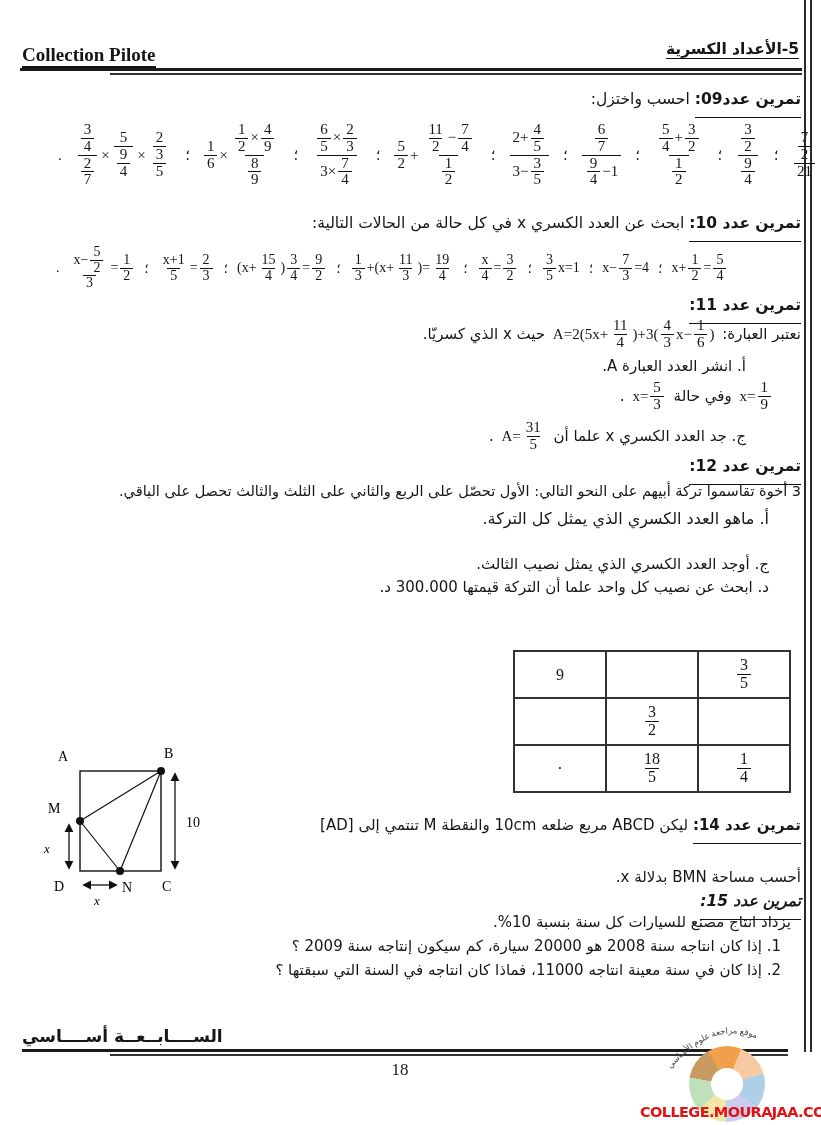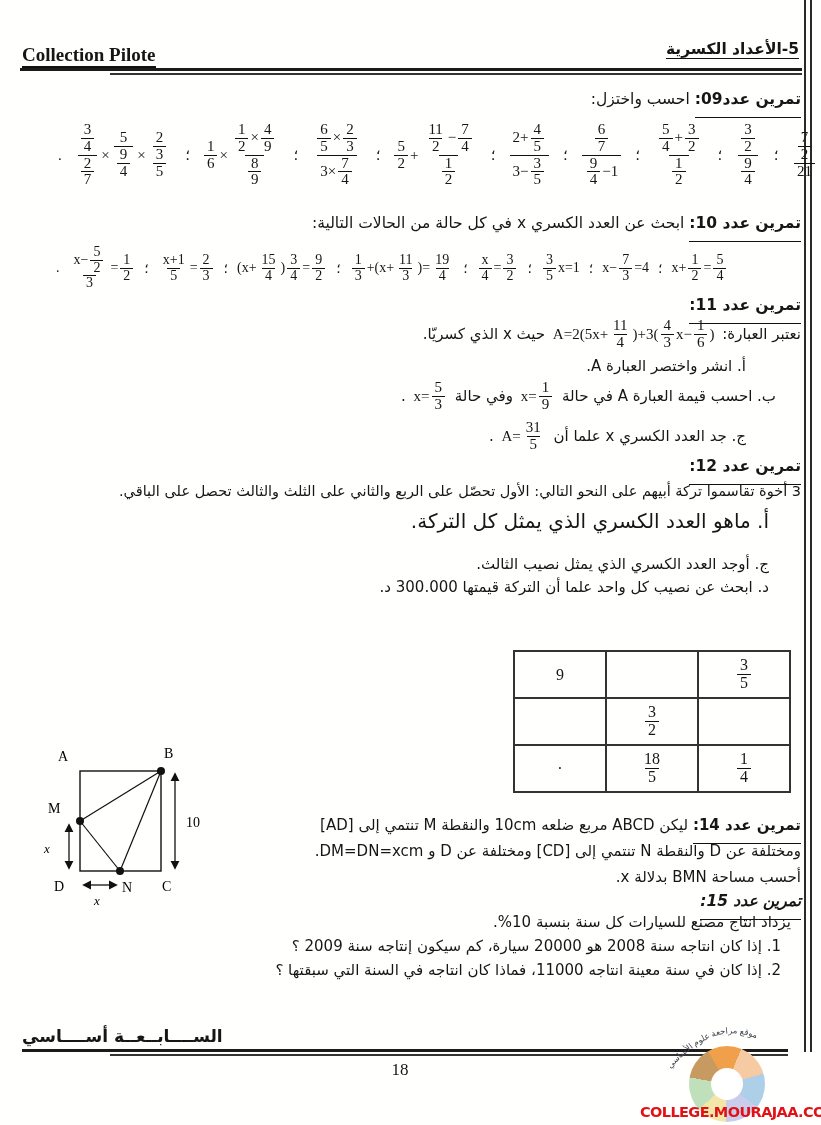--- a/index.html
+++ b/index.html
@@ -354,22 +354,22 @@
             <span class="de">3</span>
           </span>
           <span>x−</span>
           <span class="fr">
             <span class="nu">1</span>
             <span class="de">6</span>
           </span>
           <span>)</span>
         </span>
       </span><span> حيث x الذي كسريّا.</span></div>
-  <div class="abs rtl" style="right:75px;top:357px;font-size:15px;">أ.   انشر واختصر العبارة A.</div>
-  <div class="abs rtl" style="right:45px;top:380px;font-size:15px;"><span>ب. احسب قيمة العبارة A في حالة </span><span class="mseg">
+  <div class="abs rtl" style="right:75px;top:357px;font-size:15px;">أ.   انشر العدد العبارة A.</div>
+  <div class="abs rtl" style="right:45px;top:380px;font-size:15px;"><span class="mseg">
         <span class="seq">
           <span>x=</span>
           <span class="fr">
             <span class="nu">1</span>
             <span class="de">9</span>
           </span>
         </span>
       </span><span> وفي حالة </span><span class="mseg">
         <span class="seq">
           <span>x=</span>
@@ -386,21 +386,21 @@
             <span class="nu">31</span>
             <span class="de">5</span>
           </span>
         </span>
       </span><span> .</span></div>
 
   <div class="abs rtl" style="right:20px;top:457px;font-size:15.5px;">
     <span class="xlabel">تمرين عدد 12:</span>
   </div>
   <div class="abs rtl" style="right:20px;top:483px;font-size:14.5px;">3 أخوة تقاسموا تركة أبيهم على النحو التالي: الأول تحصّل على الربع والثاني على الثلث والثالث تحصل على الباقي.</div>
-  <div class="abs rtl" style="right:52px;top:509px;font-size:20px;">أ.    ماهو العدد الكسري الذي يمثل كل التركة.</div>
+  <div class="abs rtl" style="right:52px;top:509px;font-size:16px;">أ.    ماهو العدد الكسري الذي يمثل كل التركة.</div>
   <div class="abs rtl" style="right:52px;top:555px;font-size:15px;">ج.  أوجد العدد الكسري الذي يمثل نصيب الثالث.</div>
   <div class="abs rtl" style="right:52px;top:578px;font-size:15px;">د.    ابحث عن نصيب كل واحد علما أن التركة قيمتها 300.000 د.</div>
 
   <div id="magic-square">
       <div class="cell">
         <span>9</span>
       </div>
       <div class="cell">
         <span></span>
       </div>
@@ -462,21 +462,20 @@
     <text x="84" y="149" font-size="14">N</text>
     <text x="124" y="148" font-size="14">C</text>
     <text x="148" y="84" font-size="14">10</text>
     <text x="6" y="110" font-size="13" font-style="italic">x</text>
     <text x="56" y="162" font-size="13" font-style="italic">x</text>
   </svg>
 
   <div class="abs rtl" style="right:20px;top:816px;font-size:15px;">
     <span class="xlabel">تمرين عدد 14:</span><span> ليكن ABCD مربع ضلعه 10cm والنقطة M تنتمي إلى [AD]</span>
   </div>
-  <div class="abs rtl" style="right:20px;top:842px;font-size:15px;">ومختلفة عن D والنقطة N تنتمي إلى [CD] ومختلفة عن D و DM=DN=xcm.</div>
   <div class="abs rtl" style="right:20px;top:868px;font-size:15px;">أحسب مساحة BMN بدلالة x.</div>
 
   <div class="abs rtl" style="right:20px;top:892px;font-size:15.5px;font-style:italic;">
     <span class="xlabel">تمرين عدد 15:</span>
   </div>
   <div class="abs rtl" style="right:30px;top:913px;font-size:15px;">يزداد انتاج مصنع للسيارات كل سنة بنسبة 10%.</div>
   <div class="abs rtl" style="right:40px;top:937px;font-size:15px;">1.   إذا كان انتاجه سنة 2008 هو 20000 سيارة، كم سيكون إنتاجه سنة 2009 ؟</div>
   <div class="abs rtl" style="right:40px;top:961px;font-size:15px;">2.   إذا كان في سنة معينة انتاجه 11000، فماذا كان انتاجه في السنة التي سبقتها ؟</div>
 
   <div class="abs rtl bold" style="left:22px;top:1026px;font-size:17px;direction:rtl;">الســــابــعــة أســــاسي</div>

